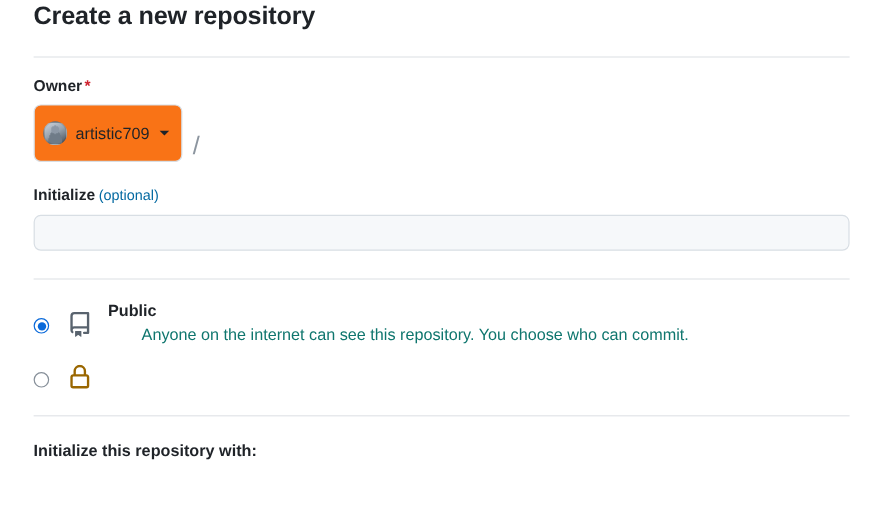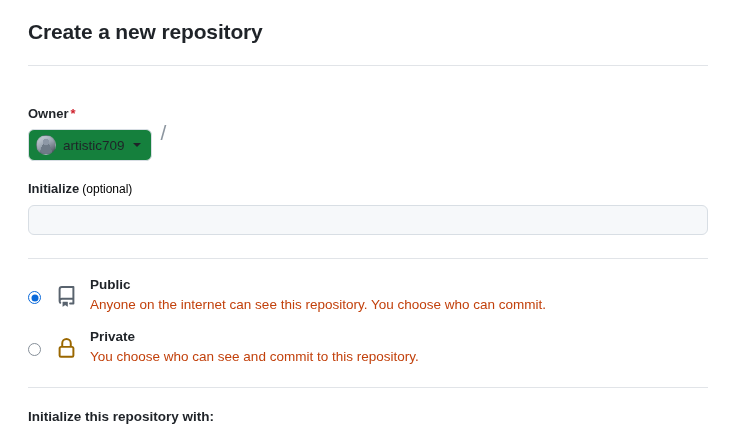--- a/index.html
+++ b/index.html
@@ -22,39 +22,38 @@
     padding: 0 28px;
   }
 
   
   .page-title {
     font-size: 21px;
     font-weight: 600;
     letter-spacing: -0.15px;
     color: #1f2328;
     margin: 0;
-    padding-top: 18px;
     line-height: 28px;
   }
 
   .rule {
     height: 1px;
     background: #e1e4e8;
     border: 0;
     margin: 0;
   }
   .rule-title  { margin-top: 19px; }
   .rule-visibility { margin-top: 23px; }
   .rule-init   { margin-top: 21px; }
 
   
   .owner-row {
     display: flex;
-    align-items: center;
-    margin-top: 40px;
+    align-items: flex-end;
+    margin-top: 16px;
   }
 
   .field-block { display: flex; flex-direction: column; }
 
   .field-label {
     font-size: 13px;
     font-weight: 600;
     color: #1f2328;
     line-height: 16px;
     margin-bottom: 7px;
@@ -62,23 +61,23 @@
   .req-star {
     color: #cf222e;
     font-weight: 600;
     margin-left: 2px;
   }
 
   .owner-select {
     display: flex;
     align-items: center;
     gap: 7px;
-    height: 32px;
+    height: 48px;
     padding: 0 10px 0 7px;
-    background: #15803d;
+    background: #f97316;
     border: 1px solid #d8dee4;
     border-radius: 6px;
     font-size: 13.5px;
     color: #1f2328;
     cursor: pointer;
     white-space: nowrap;
   }
 
   .avatar {
     width: 20px;
@@ -153,21 +152,21 @@
   .desc-block { margin-top: 20px; }
   .desc-label {
     font-size: 13px;
     font-weight: 600;
     color: #1f2328;
     line-height: 16px;
   }
   .optional {
     font-size: 12px;
     font-weight: 400;
-    color: #000000;
+    color: #0369a1;
     margin-left: 3px;
   }
   .desc-input {
     margin-top: 8px;
     width: 680px;
     height: 30px;
     background: #f6f8fa;
     border: 1px solid #d8dee4;
     border-radius: 6px;
     padding: 0 11px;
@@ -223,23 +222,24 @@
 
   .vis-text { display: flex; flex-direction: column; }
   .vis-title {
     font-size: 13.5px;
     font-weight: 700;
     color: #1f2328;
     line-height: 18px;
   }
   .vis-desc {
     font-size: 13.5px;
-    color: #c2410c;
+    color: #0f766e;
     line-height: 19px;
     margin-top: 1px;
+    margin-left: 28px;
   }
 
   
   .init-title {
     font-size: 13.5px;
     font-weight: 700;
     color: #1f2328;
     margin-top: 20px;
     line-height: 18px;
   }
@@ -295,24 +295,20 @@
       </span>
     </div>
 
     <div class="vis-option">
       <span class="radio"></span>
       <span class="vis-icon">
         <svg width="21" height="21" viewBox="0 0 16 16" aria-hidden="true">
           <path fill="#9a6700" d="M4 4a4 4 0 0 1 8 0v2h.25c.966 0 1.75.784 1.75 1.75v5.5A1.75 1.75 0 0 1 12.25 15h-8.5A1.75 1.75 0 0 1 2 13.25v-5.5C2 6.784 2.784 6 3.75 6H4Zm8.25 3.5h-8.5a.25.25 0 0 0-.25.25v5.5c0 .138.112.25.25.25h8.5a.25.25 0 0 0 .25-.25v-5.5a.25.25 0 0 0-.25-.25ZM10.5 6V4a2.5 2.5 0 1 0-5 0v2Z"></path>
         </svg>
       </span>
-      <span class="vis-text">
-        <span class="vis-title">Private</span>
-        <span class="vis-desc">You choose who can see and commit to this repository.</span>
-      </span>
     </div>
 
   </div>
 
   <hr class="rule rule-init">
 
   <div class="init-title">Initialize this repository with:</div>
 
 </div>
 

